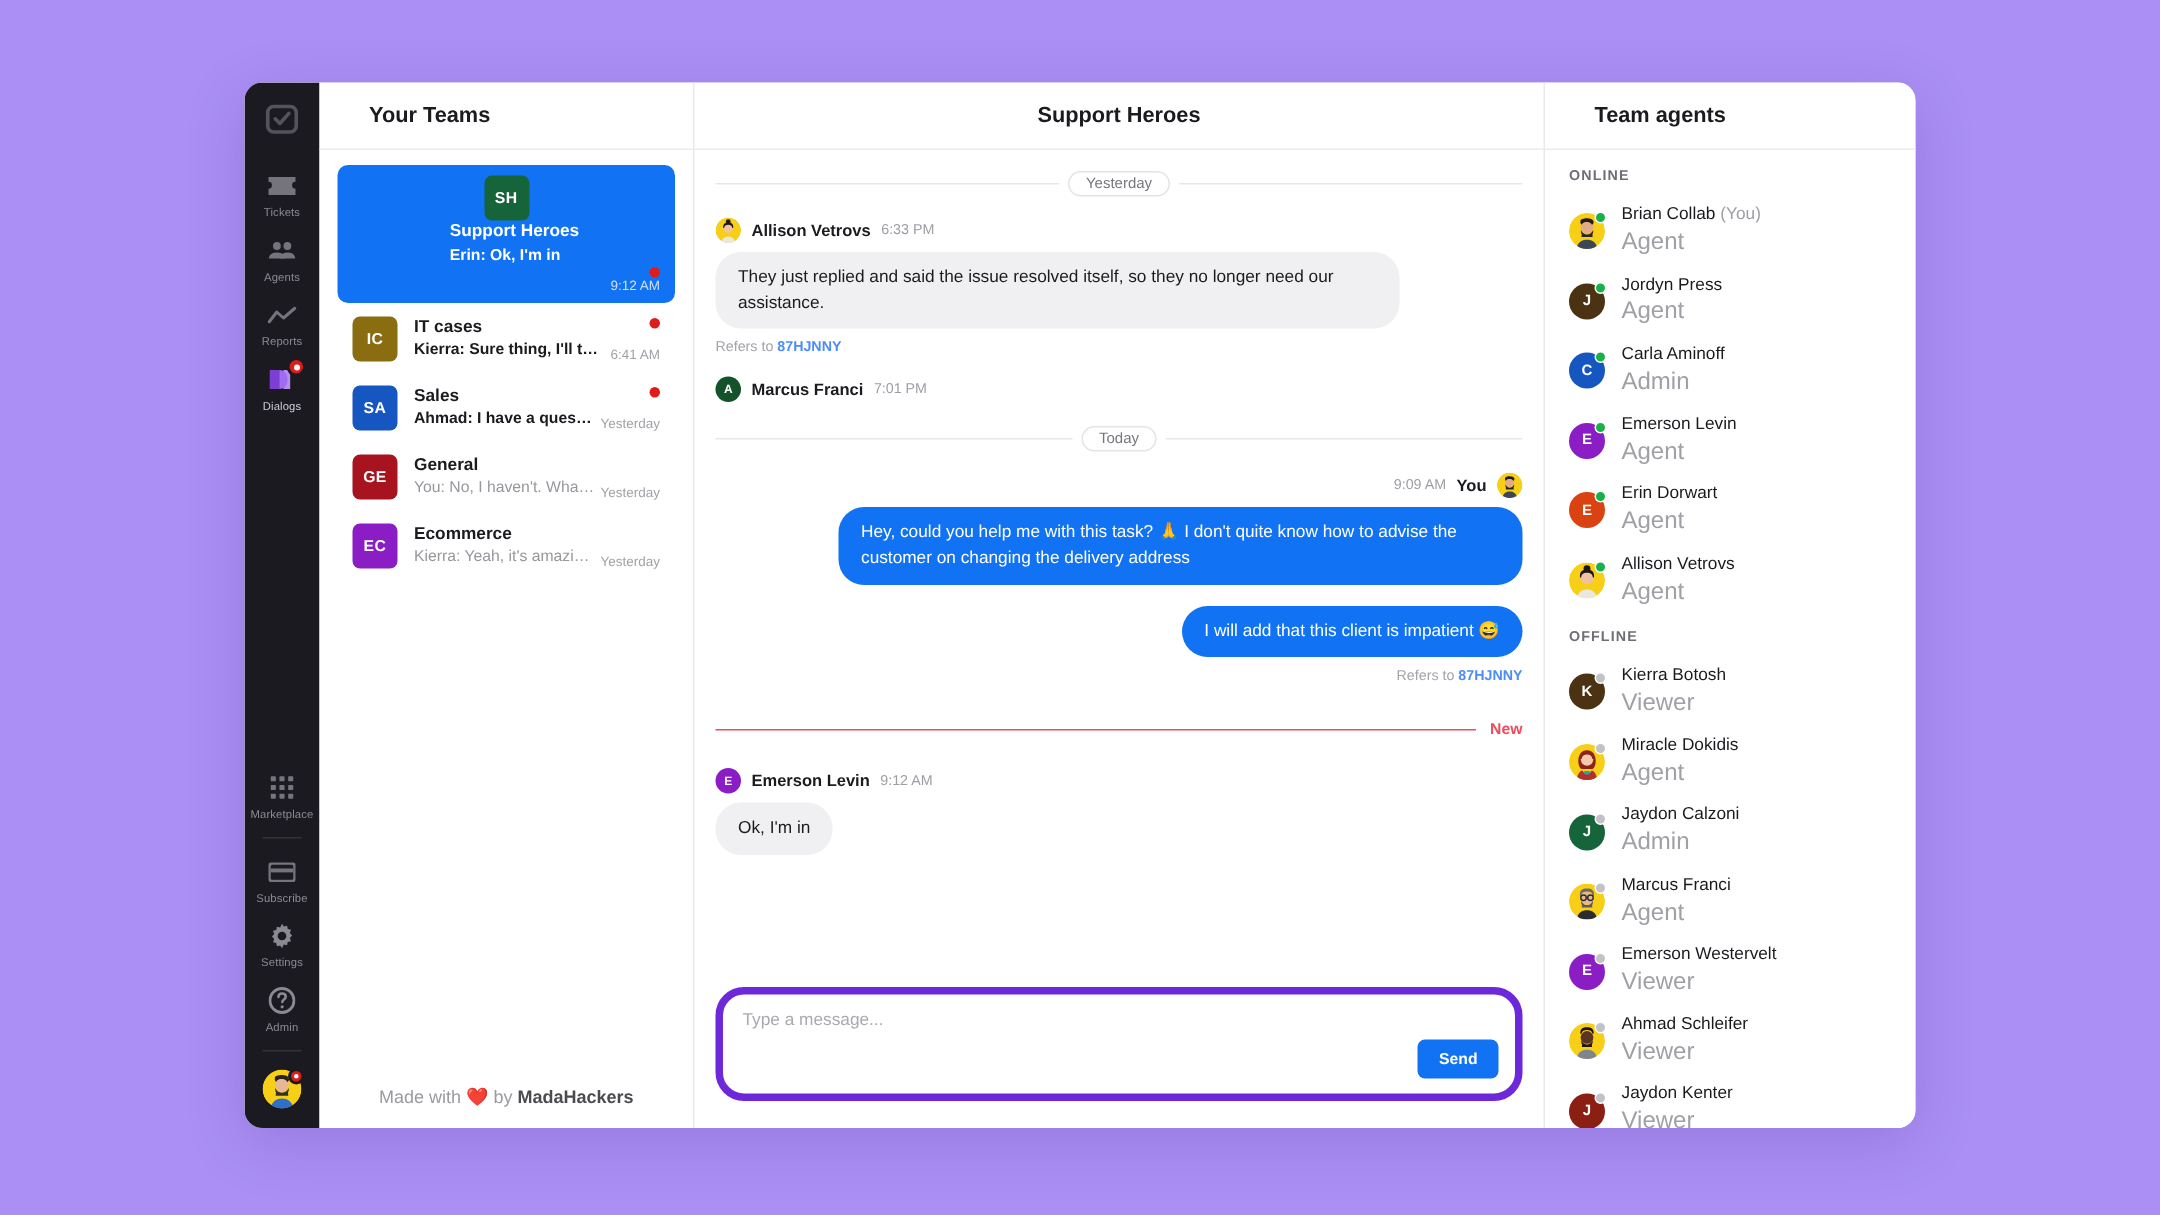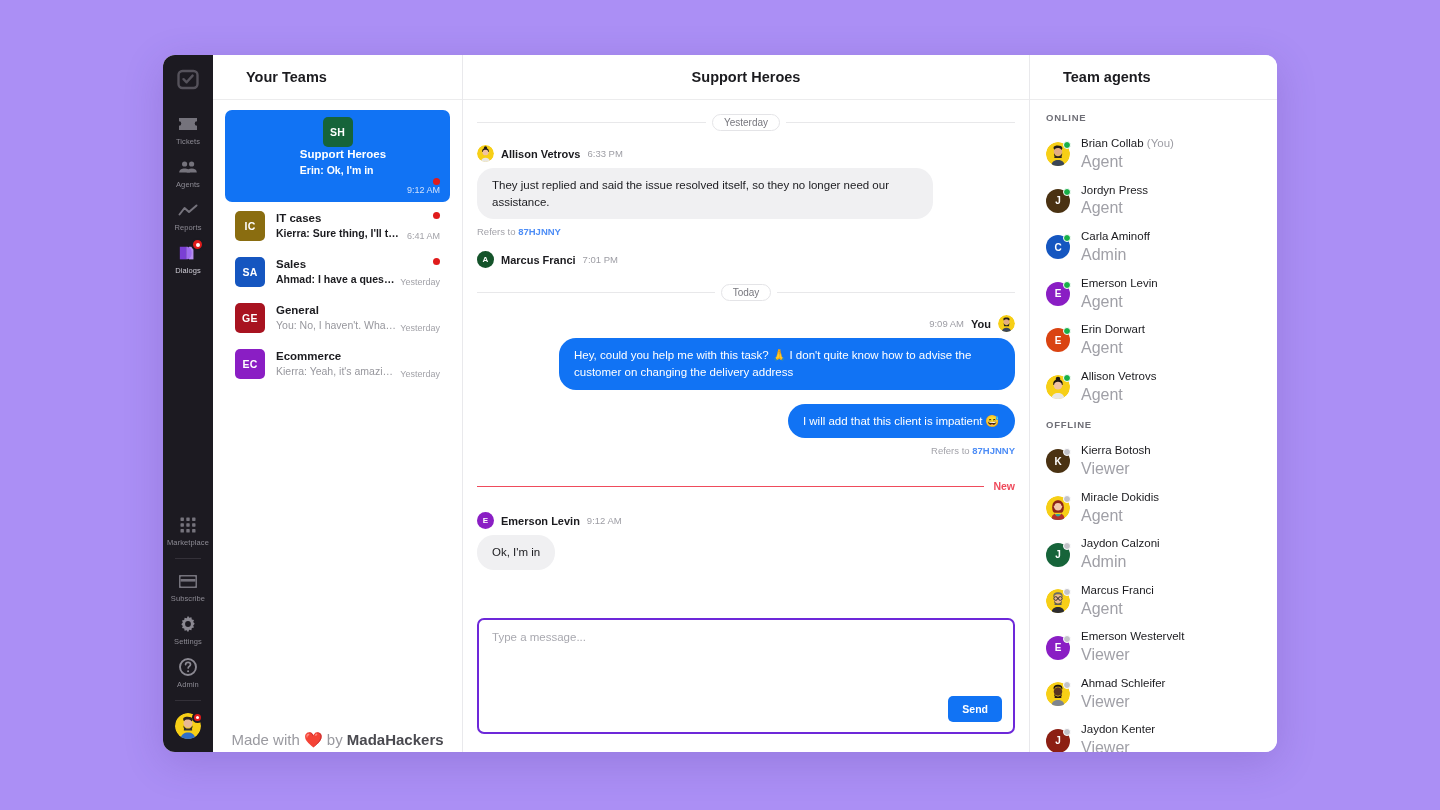--- a/index.html
+++ b/index.html
@@ -108,22 +108,22 @@
   .team-meta {
     display:flex; flex-direction:column; align-items:flex-end;
     justify-content: space-between; align-self: stretch;
     flex: 0 0 auto; padding-left:4px;
   }
   .team-unread-dot { width:7px;height:7px;border-radius:50%;background:#e01b1b; display:block; margin-top:1px;}
   .team-unread-dot.hidden { visibility:hidden; }
   .team-time { font-size: 9px; color:#a2a2a8; white-space:nowrap; }
   .team-row.selected .team-time { color:#cfe0fb; }
   #made-with {
-    position:absolute; bottom: 3px; left:0; right:0;
-    text-align:center; font-size: 15px; color:#9a9aa0;
+    position:absolute; bottom: 14px; left:0; right:0;
+    text-align:center; font-size: 12px; color:#9a9aa0;
   }
   #made-with b { color:#4a4a50; font-weight:700; }
 
   
   #chat-col {
     flex: 1 1 auto; display:flex; flex-direction:column;
     background:#fff; border-right: 1px solid #e9e9ec; min-width:0;
   }
   #chat-header {
     height: 45px; flex:0 0 45px;
@@ -165,22 +165,22 @@
   .msg.out { display:flex; flex-direction:column; align-items:flex-end; }
   .msg.out .msg-head { justify-content:flex-end; }
   .bubble.out { background:#1173f4; color:#fff; }
   .new-sep { display:flex; align-items:center; margin: 10px 0 20px 0; }
   .new-sep .ln { flex:1 1 auto; height:1.5px; background:#ef4b5c; }
   .new-sep .lbl { font-size: 10.5px; font-weight:700; color:#ef4b5c; margin-left: 9px; }
 
   
   #composer-wrap { padding: 0 14px 18px 14px; }
   #composer {
-    border: 2px solid #6d28d9; border-radius: 7px;
-    height: 116px; padding: 11px 13px 9px 13px;
+    border: 5px solid #6d28d9; border-radius: 19px;
+    height: 76px; padding: 11px 13px 9px 13px;
     display:flex; flex-direction:column;
     position:relative;
   }
   #composer-input {
     border:none; outline:none; resize:none;
     font-family:"Liberation Sans", sans-serif;
     font-size: 11.5px; color:#1b1b1f;
     flex:1 1 auto; background:transparent;
   }
   #composer-input::placeholder { color:#a9a9b0; }

